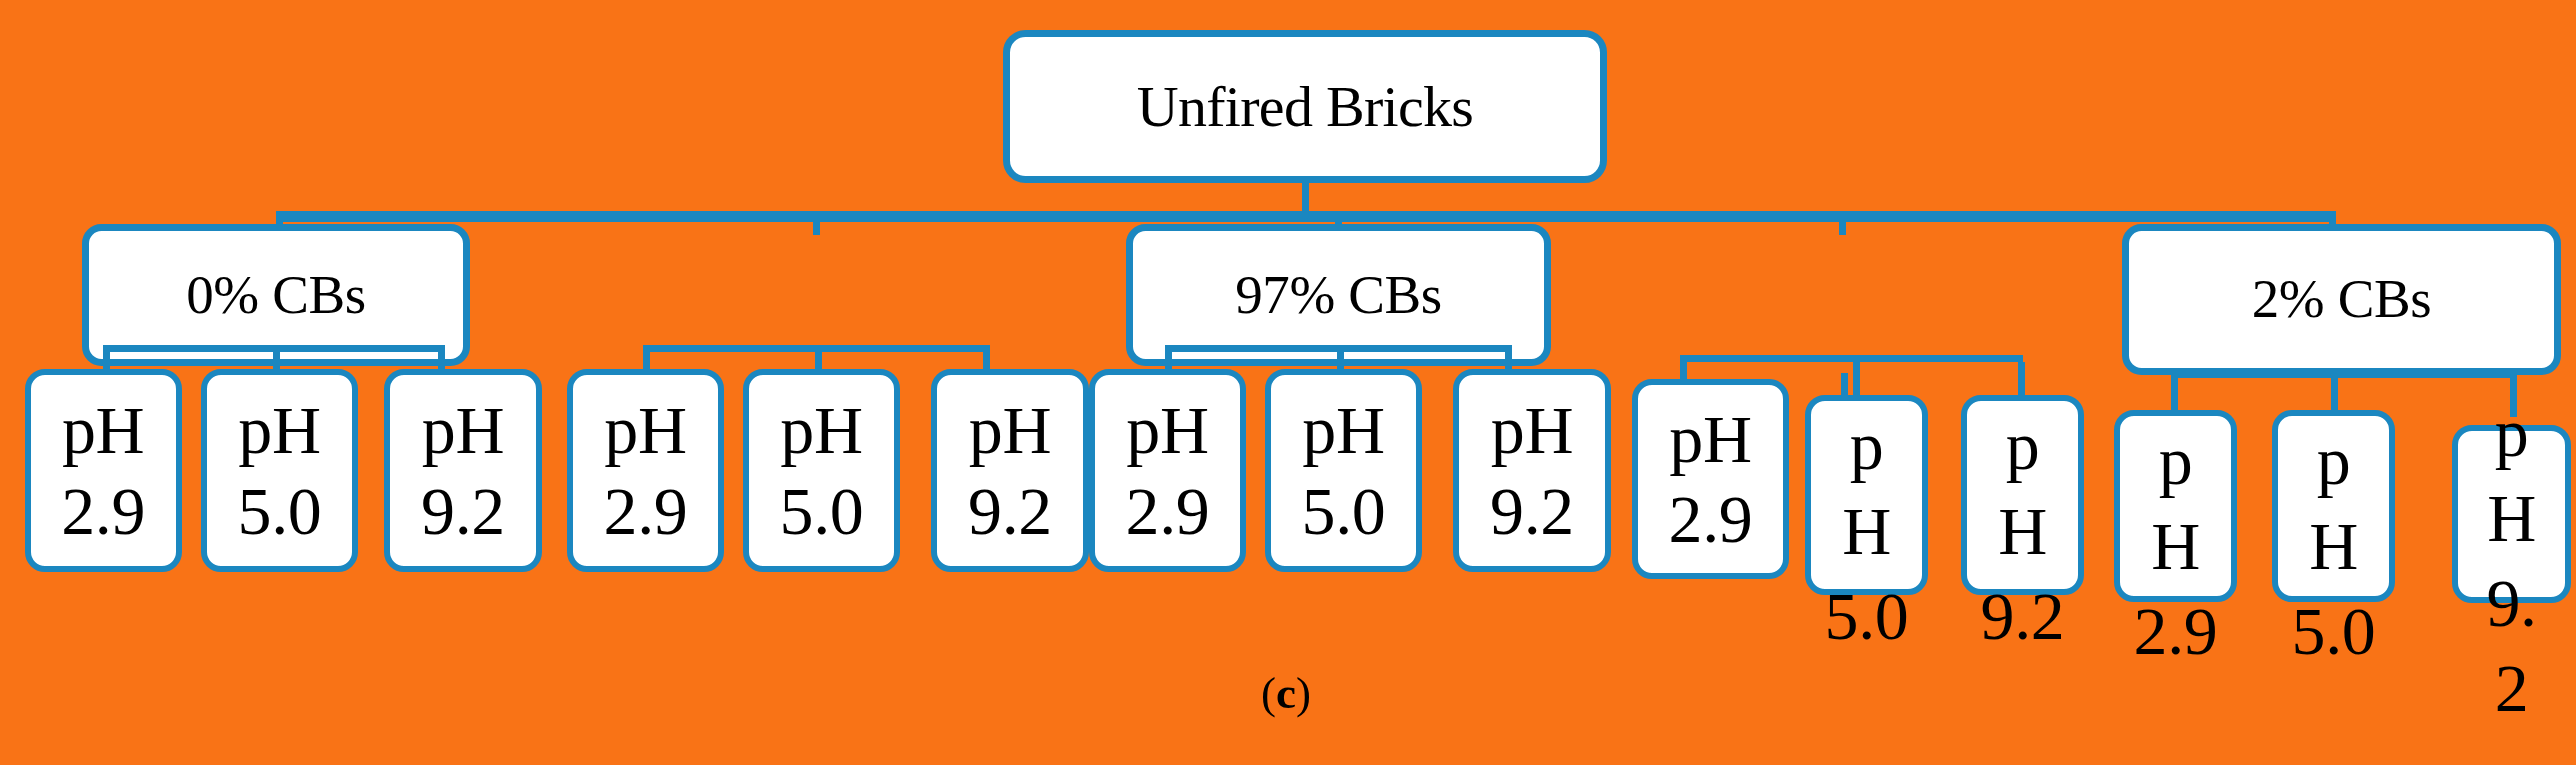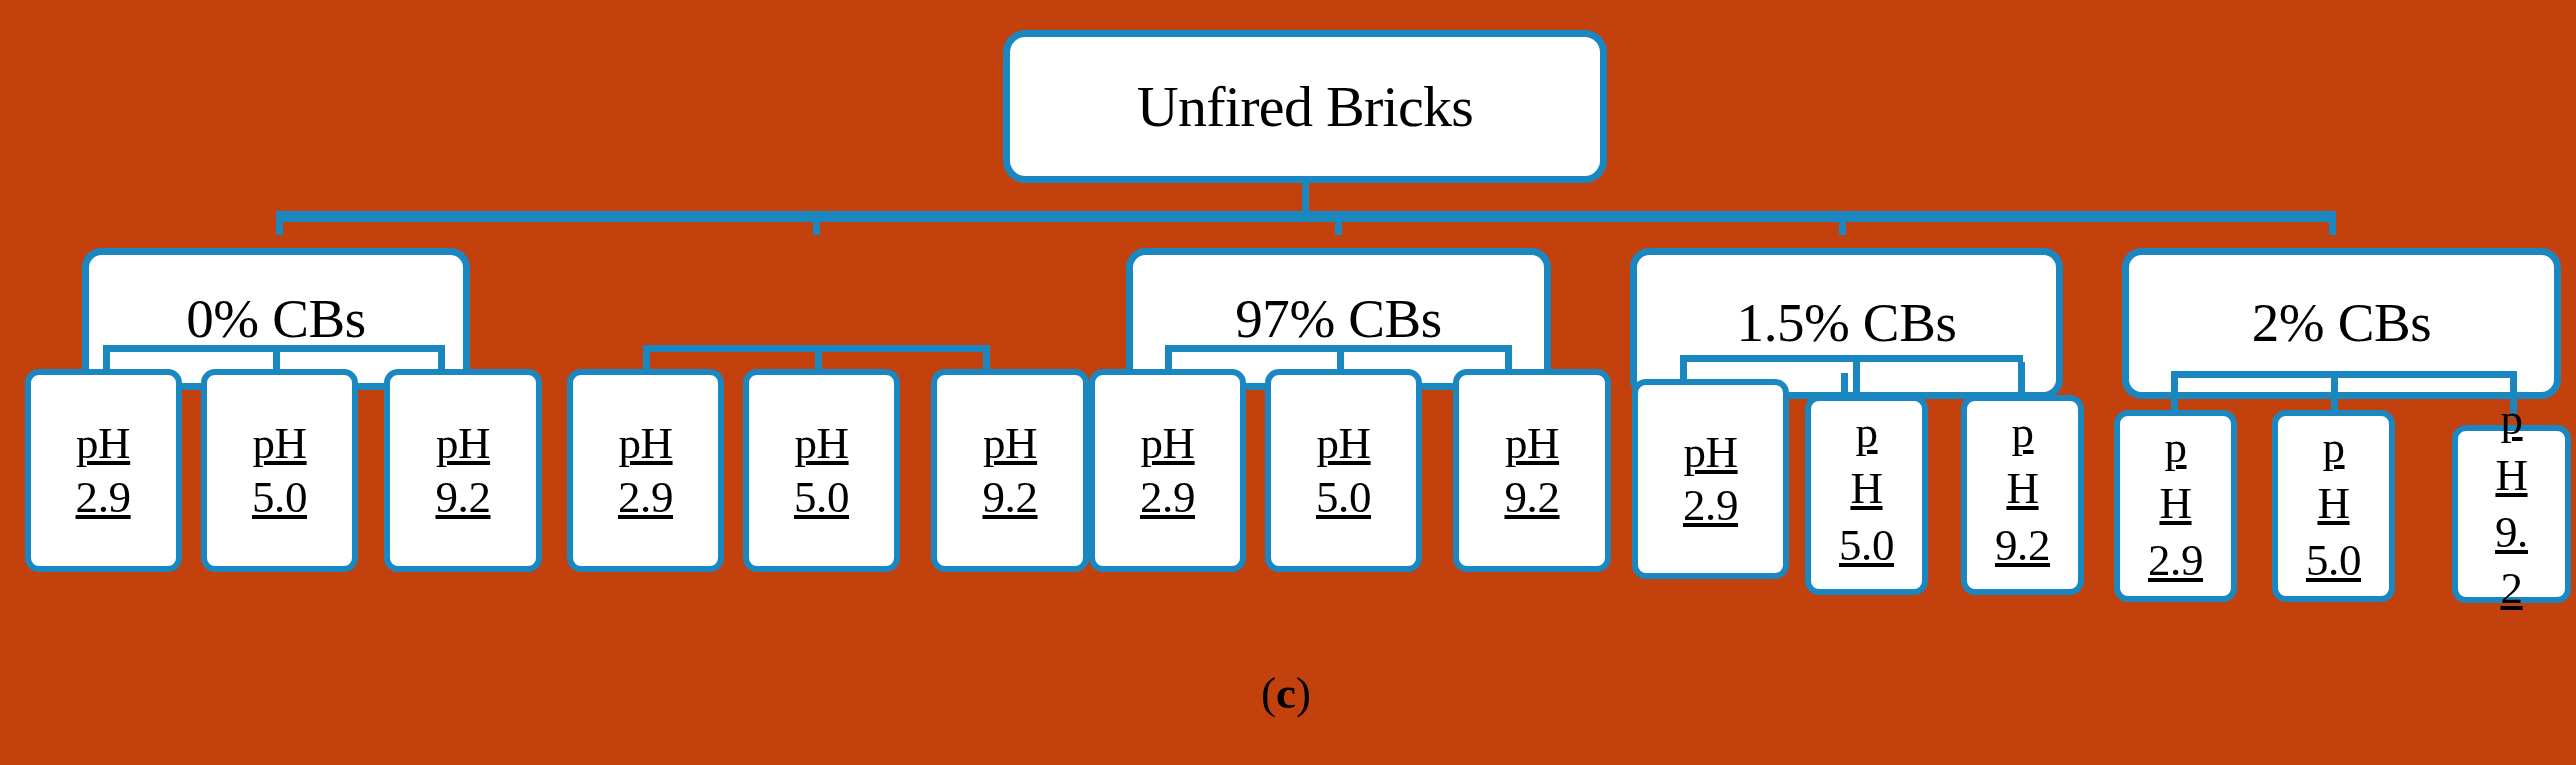--- a/index.html
+++ b/index.html
@@ -9,21 +9,21 @@
     background: #ffffff;
   }
   body {
     font-family: "Liberation Serif", "DejaVu Serif", serif;
     color: #000000;
   }
   #canvas {
     position: relative;
     width: 2576px;
     height: 765px;
-    background: #c2410c;
+    background: #f97316;
     overflow: hidden;
   }
 
   
   .node {
     position: absolute;
     box-sizing: border-box;
     background: #ffffff;
     border: 6.7px solid #1b87c0;
     border-radius: 19.4px;
@@ -45,30 +45,28 @@
     border-radius: 22.4px;
     font-size: 58px;
   }
   .node.root .label { letter-spacing: -0.7px; }
 
   
   .node.lvl2 {
     border-width: 7.5px;
     border-radius: 19.4px;
     font-size: 55px;
-    margin-top: 24px;
   }
 
   
   .node.leaf {
     border-width: 6.7px;
-    border-radius: 14px;
-    font-size: 45px;
+    border-radius: 20px;
+    font-size: 68px;
     line-height: 1.18;
-    text-decoration: underline;
   }
   .node.leaf.narrow {
     align-items: flex-start;
     padding-top: 3px;
   }
   .node.leaf.narrow .label {
     line-height: 1.25;
   }
   .node.leaf.overflow .label {
     position: relative;
@@ -116,23 +114,20 @@
 
   <div class="node lvl2" style="left:82px; top:224px; width:388px; height:142px;">
     <span class="label">0% CBs</span>
   </div>
 
 
   <div class="node lvl2" style="left:1126px; top:224px; width:425px; height:142px;">
     <span class="label">97% CBs</span>
   </div>
 
-  <div class="node lvl2" style="left:1630px; top:224px; width:433px; height:151px;">
-    <span class="label">1.5% CBs</span>
-  </div>
 
   <div class="node lvl2" style="left:2122px; top:224px; width:439px; height:151px;">
     <span class="label">2% CBs</span>
   </div>
 
   <div class="conn v" style="left:273px; top:365px; height:22.4px;"></div>
   <div class="conn h" style="left:103px; top:345px; width:342px;"></div>
   <div class="conn v" style="left:103px; top:345px; height:41px;"></div>
   <div class="conn v" style="left:273px; top:345px; height:41px;"></div>
   <div class="conn v" style="left:438px; top:345px; height:41px;"></div>

